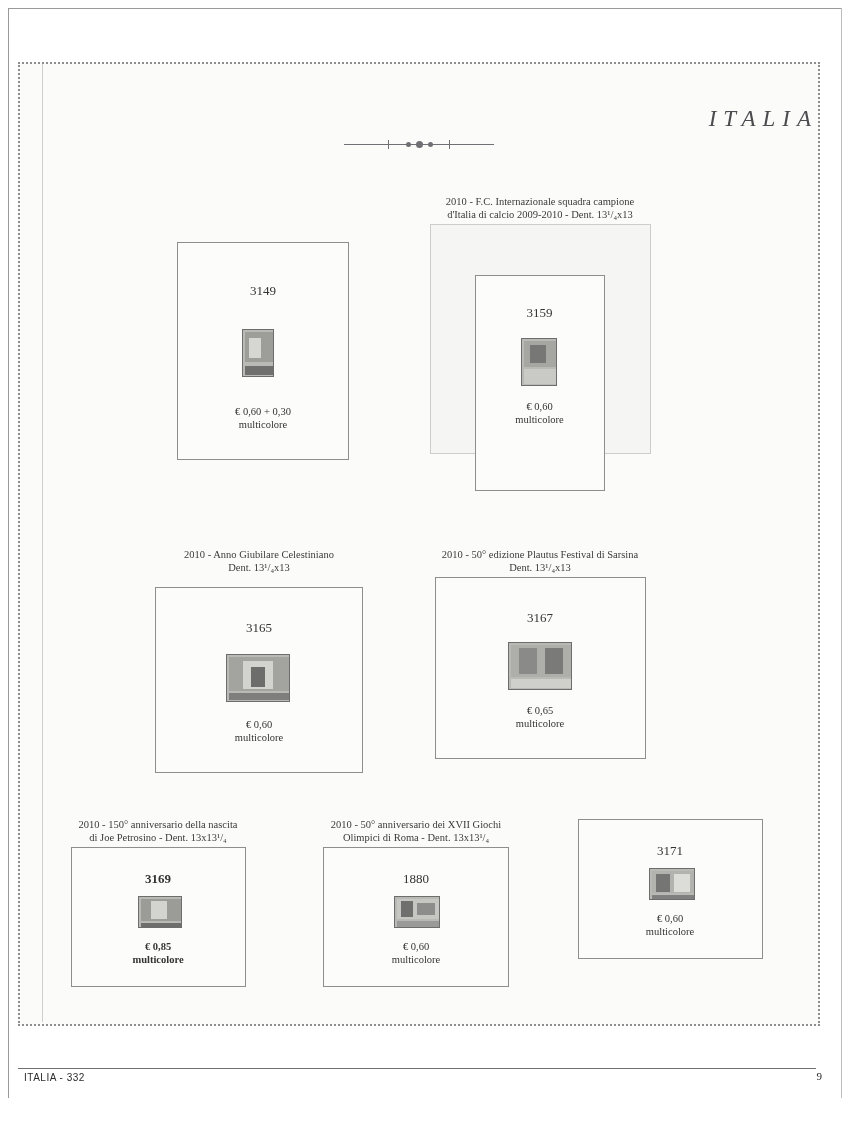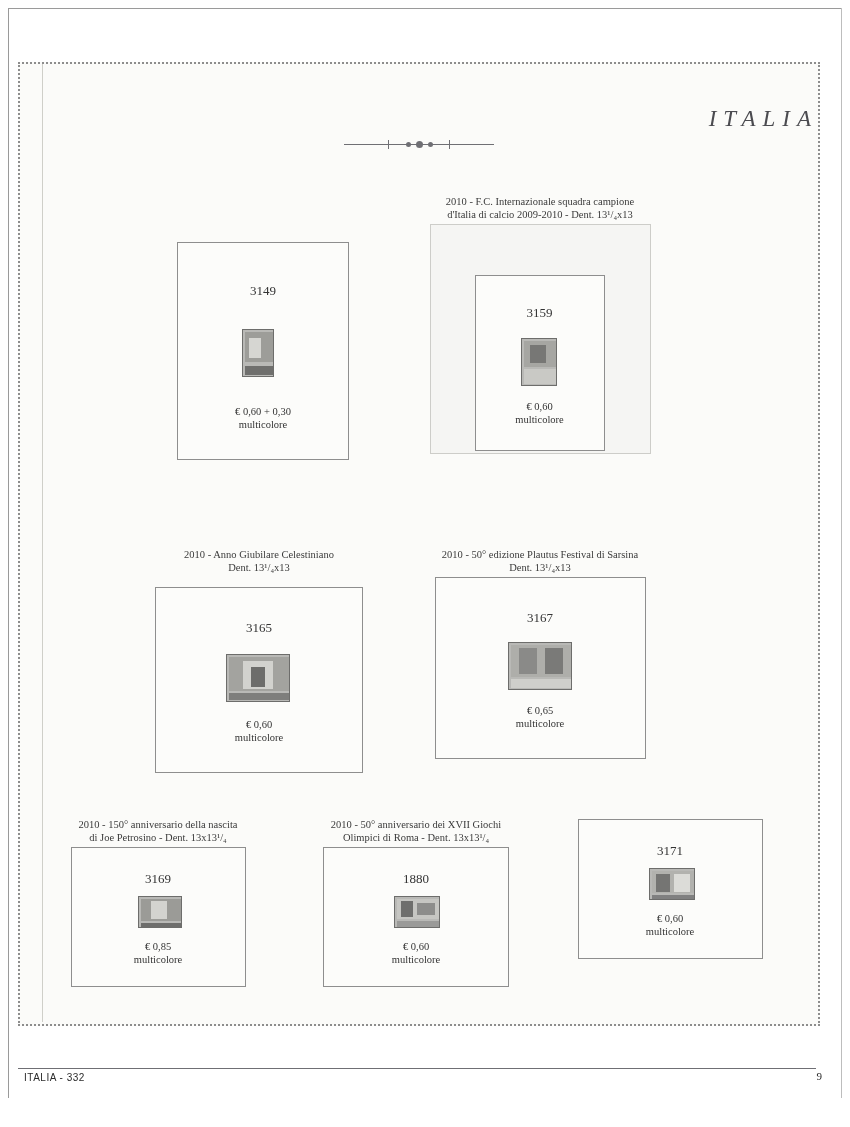--- a/index.html
+++ b/index.html
@@ -219,21 +219,21 @@
           <div class="g3" style="left:2px; top:36px; width:28px; height:9px; background:#6f6f6d;"></div>
         </div>
         <div class="value-line" style="top:162px;"><span>€ 0,60 + 0,30</span><br><span>multicolore</span></div>
       </div>
     </div>
 
     <div class="block" style="left:400px; top:132px; width:240px;">
       <div class="caption">2010 - F.C. Internazionale squadra campione
 d'Italia di calcio 2009-2010 - Dent. 13¹/₄x13</div>
       <div class="mount inner-pad" style="width:221px; height:230px; margin:0 auto;">
-        <div class="mount-sub" style="left:44px; top:50px; width:130px; height:176px;">
+        <div class="mount-sub" style="left:44px; top:50px; width:130px; height:216px;">
           <div class="cat-num" style="top:29px;">3159</div>
           <div class="stamp" style="left:45px; top:62px; width:36px; height:48px;">
             <div class="g1" style="left:2px; top:2px; width:32px; height:26px; background:#a6a6a2;"></div>
             <div class="g2" style="left:8px; top:6px; width:16px; height:18px; background:#777775;"></div>
             <div class="g3" style="left:2px; top:30px; width:32px; height:15px; background:#c9c9c5;"></div>
           </div>
           <div class="value-line" style="top:124px;"><span>€ 0,60</span><br><span>multicolore</span></div>
         </div>
       </div>
     </div>
@@ -264,21 +264,21 @@
           <div class="g3" style="left:36px; top:5px; width:18px; height:26px; background:#7a7a78;"></div>
           <div class="g4" style="left:2px; top:36px; width:60px; height:9px; background:#cfcfcb;"></div>
         </div>
         <div class="value-line" style="top:126px;"><span>€ 0,65</span><br><span>multicolore</span></div>
       </div>
     </div>
 
     <div class="block" style="left:38px; top:755px; width:200px;">
       <div class="caption">2010 - 150° anniversario della nascita
 di Joe Petrosino - Dent. 13x13¹/₄</div>
-      <div class="mount" style="width:175px; height:140px; margin:0 auto;">
+      <div class="mount" style="width:175px; height:140px; margin:0 auto;font-weight:bold;">
         <div class="cat-num" style="top:23px;">3169</div>
         <div class="stamp" style="left:66px; top:48px; width:44px; height:32px;">
           <div class="g1" style="left:2px; top:2px; width:40px; height:22px; background:#9b9b97;"></div>
           <div class="g2" style="left:12px; top:4px; width:16px; height:18px; background:#d3d3cf;"></div>
           <div class="g3" style="left:2px; top:26px; width:40px; height:4px; background:#6e6e6c;"></div>
         </div>
         <div class="value-line" style="top:92px;"><span>€ 0,85</span><br><span>multicolore</span></div>
       </div>
     </div>
 

